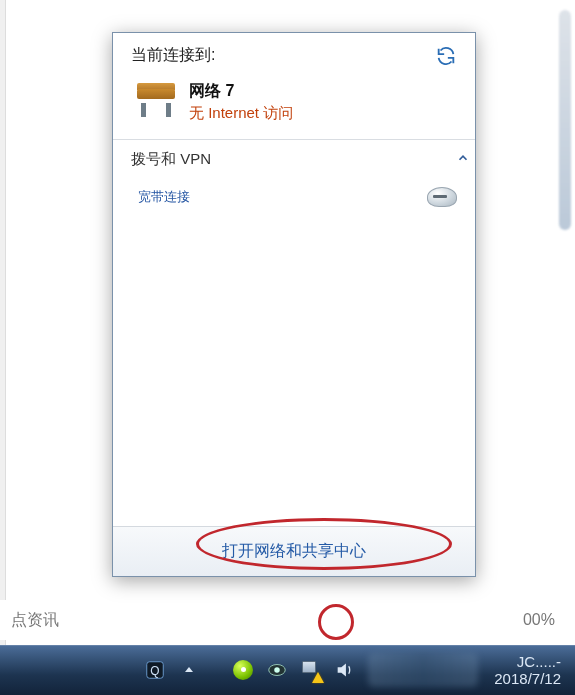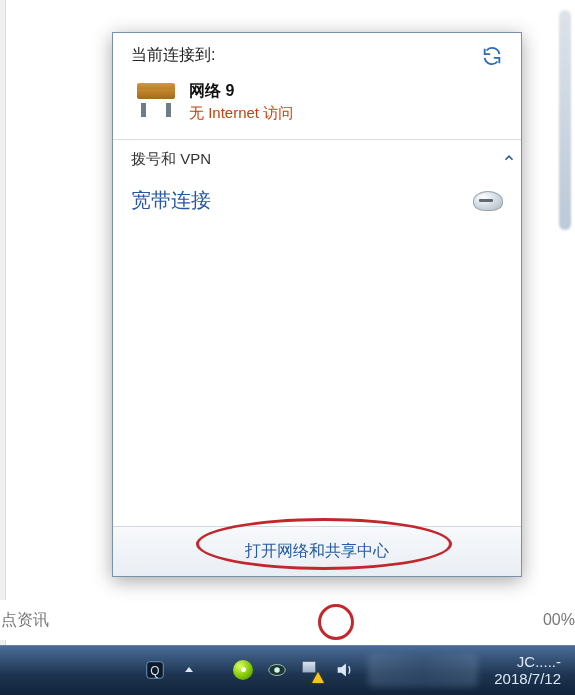--- a/index.html
+++ b/index.html
@@ -7,35 +7,35 @@
   body { background: #fff; position: relative; }
 
   
   .bg-left {
     position: absolute; left: 0; top: 0; bottom: 0; width: 6px;
     background: #f0f0f0; border-right: 1px solid #ddd;
   }
   .bottom-strip {
     position: absolute; left: 0; right: 0; bottom: 55px; height: 40px;
     background: #fff; color: #777; font-size: 16px;
-    display: flex; align-items: center; padding-left: 1px;
+    display: flex; align-items: center; padding-left: 11px;
   }
   .bottom-strip .spacer { flex: 1; }
-  .bottom-strip .pct { margin-right: 0; }
+  .bottom-strip .pct { margin-right: 20px; }
 
   
   .fake-scroll {
     position: absolute; right: 4px; top: 10px; width: 12px; height: 220px;
     background: linear-gradient(#d0d7e0, #9fb3c9);
     border-radius: 6px; filter: blur(1px); opacity: .7;
   }
 
   
   .flyout {
-    position: absolute; left: 112px; top: 32px; width: 410px; height: 545px;
+    position: absolute; left: 112px; top: 32px; width: 364px; height: 545px;
     background: #fff; border: 1px solid #7a91aa;
     box-shadow: 0 4px 18px rgba(0,0,0,.35);
     display: flex; flex-direction: column;
   }
   .fl-section { padding: 12px 18px 8px 18px; }
   .fl-header { display: flex; align-items: flex-start; }
   .fl-header .title { font-size: 16px; color: #222; }
   .fl-header .refresh { margin-left: auto; color: #2a6db5; cursor: pointer; }
   .fl-header .refresh svg { width: 22px; height: 22px; }
 
@@ -55,22 +55,22 @@
   .divider { height: 1px; background: #d9dde2; margin: 8px 0 0 0; }
 
   .dial-row {
     display: flex; align-items: center; padding: 10px 5px 6px 18px;
     font-size: 15px; color: #333;
   }
   .dial-row .chev { margin-left: auto; color: #335e9a; }
   .dial-row .chev svg { width: 14px; height: 14px; }
 
   .conn-row {
-    display: flex; align-items: center; padding: 12px 18px 6px 18px;
-    font-size: 20px;
+    display: flex; align-items: center; padding: 12px 18px 6px 25px;
+    font-size: 13px;
     text-align: center;
   }
   .conn-row .lnk { color: #2556a3; cursor: pointer; }
   .modem { margin-left: auto; width: 30px; height: 20px; position: relative; }
   .modem .body { position: absolute; inset: 0; border-radius: 50% 50% 40% 40%;
     background: radial-gradient(ellipse at 35% 30%, #fff, #cfd8df 55%, #aab6c0); 
     border: 1px solid #9aa6b1; }
   .modem .slot { position: absolute; left: 6px; top: 8px; width: 14px; height: 3px;
     background: #5e6a74; border-radius: 1px; }
 
@@ -152,21 +152,21 @@
       </span>
     </div>
     <div class="net-row">
       <div class="bench">
         <div class="back"></div>
           <div class="seat"></div>
         <div class="leg l"></div>
           <div class="leg r"></div>
       </div>
       <div class="net-texts">
-        <div class="nm">网络  9</div>
+        <div class="nm">网络  7</div>
         <div class="st">无 Internet 访问</div>
       </div>
     </div>
   </div>
 
   <div class="divider"></div>
 
   <div class="dial-row">
     <span>拨号和 VPN</span>
     <span class="chev">

